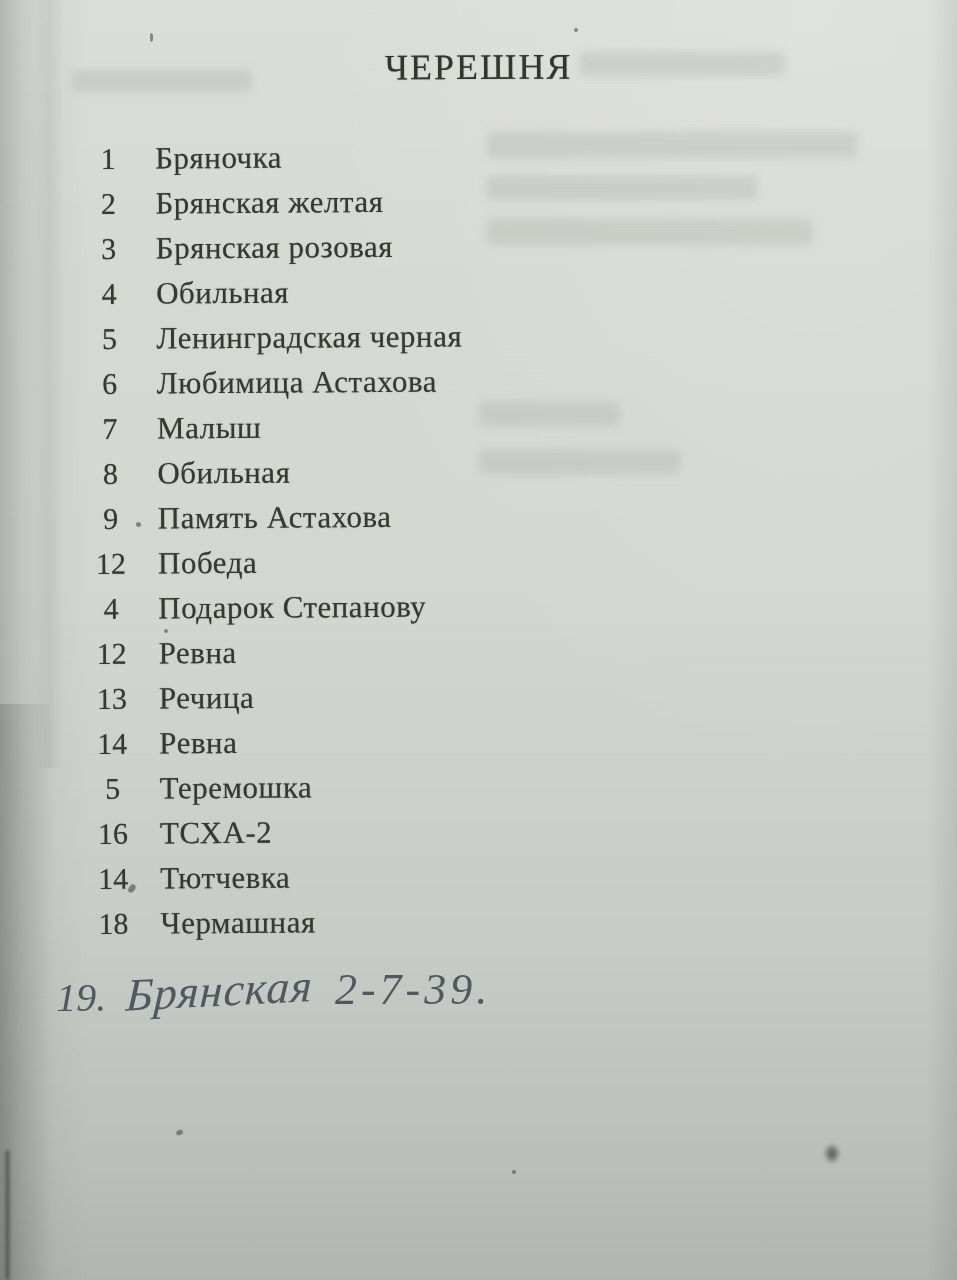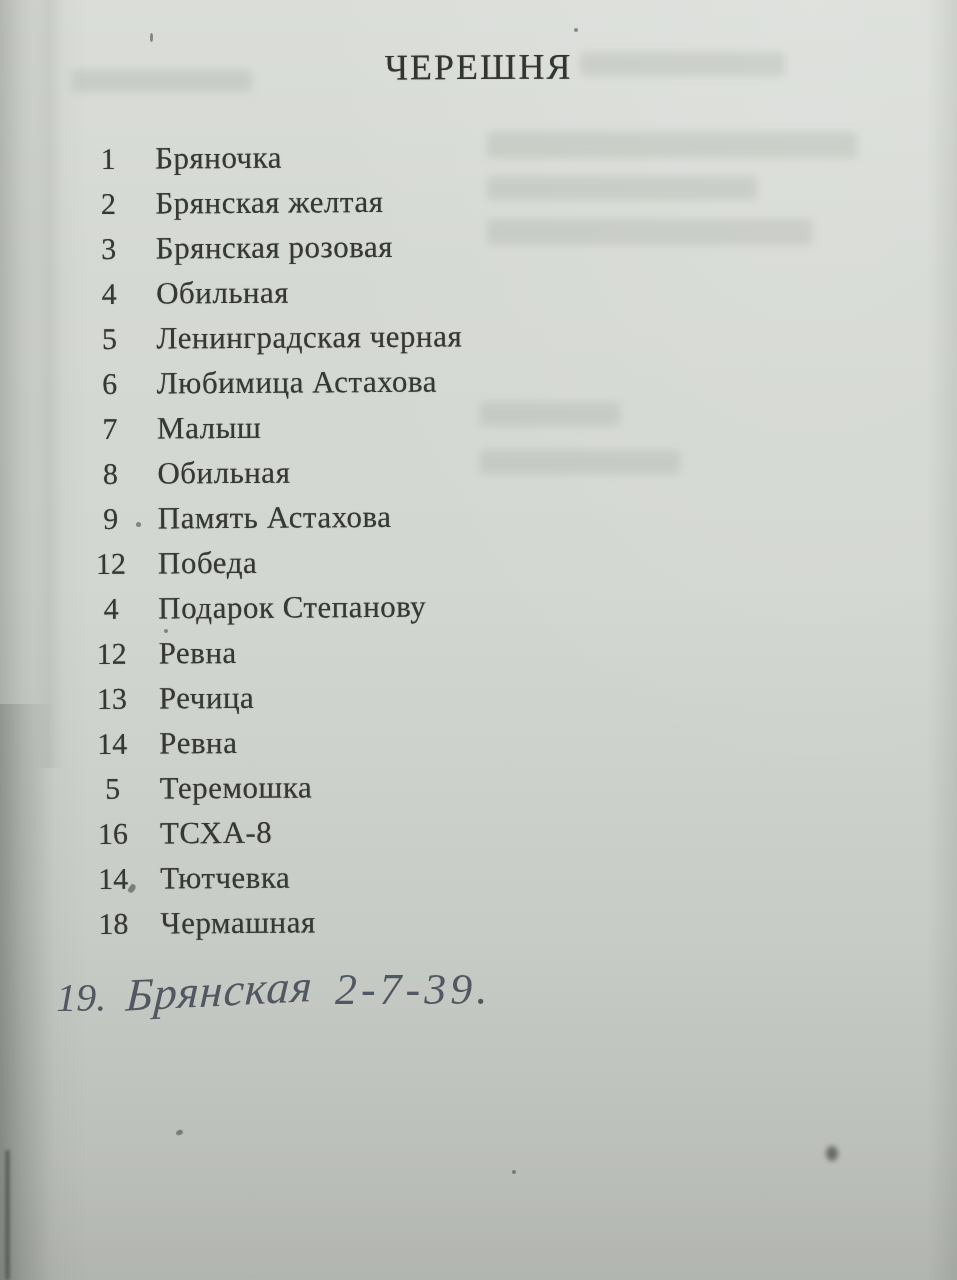--- a/index.html
+++ b/index.html
@@ -230,21 +230,21 @@
     <div class="row">
       <span class="num">14</span>
       <span class="nm">Ревна</span>
     </div>
     <div class="row">
       <span class="num">5</span>
       <span class="nm">Теремошка</span>
     </div>
     <div class="row">
       <span class="num">16</span>
-      <span class="nm">ТСХА-8</span>
+      <span class="nm">ТСХА-2</span>
     </div>
     <div class="row">
       <span class="num">14</span>
       <span class="nm">Тютчевка</span>
     </div>
     <div class="row">
       <span class="num">18</span>
       <span class="nm">Чермашная</span>
     </div>
   </div>

